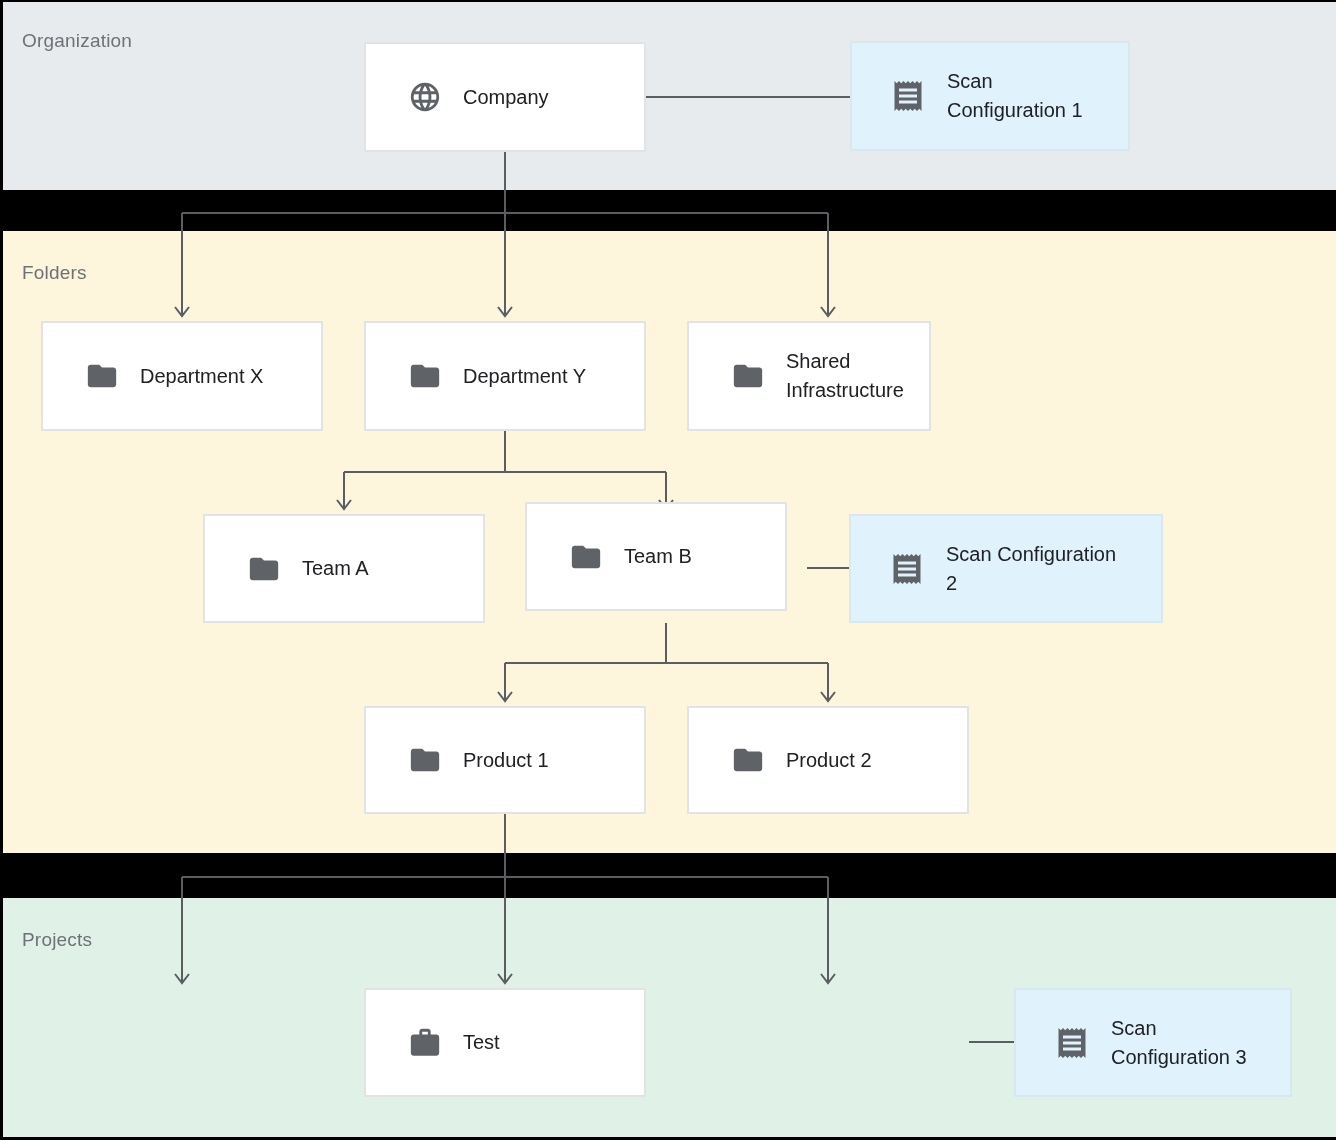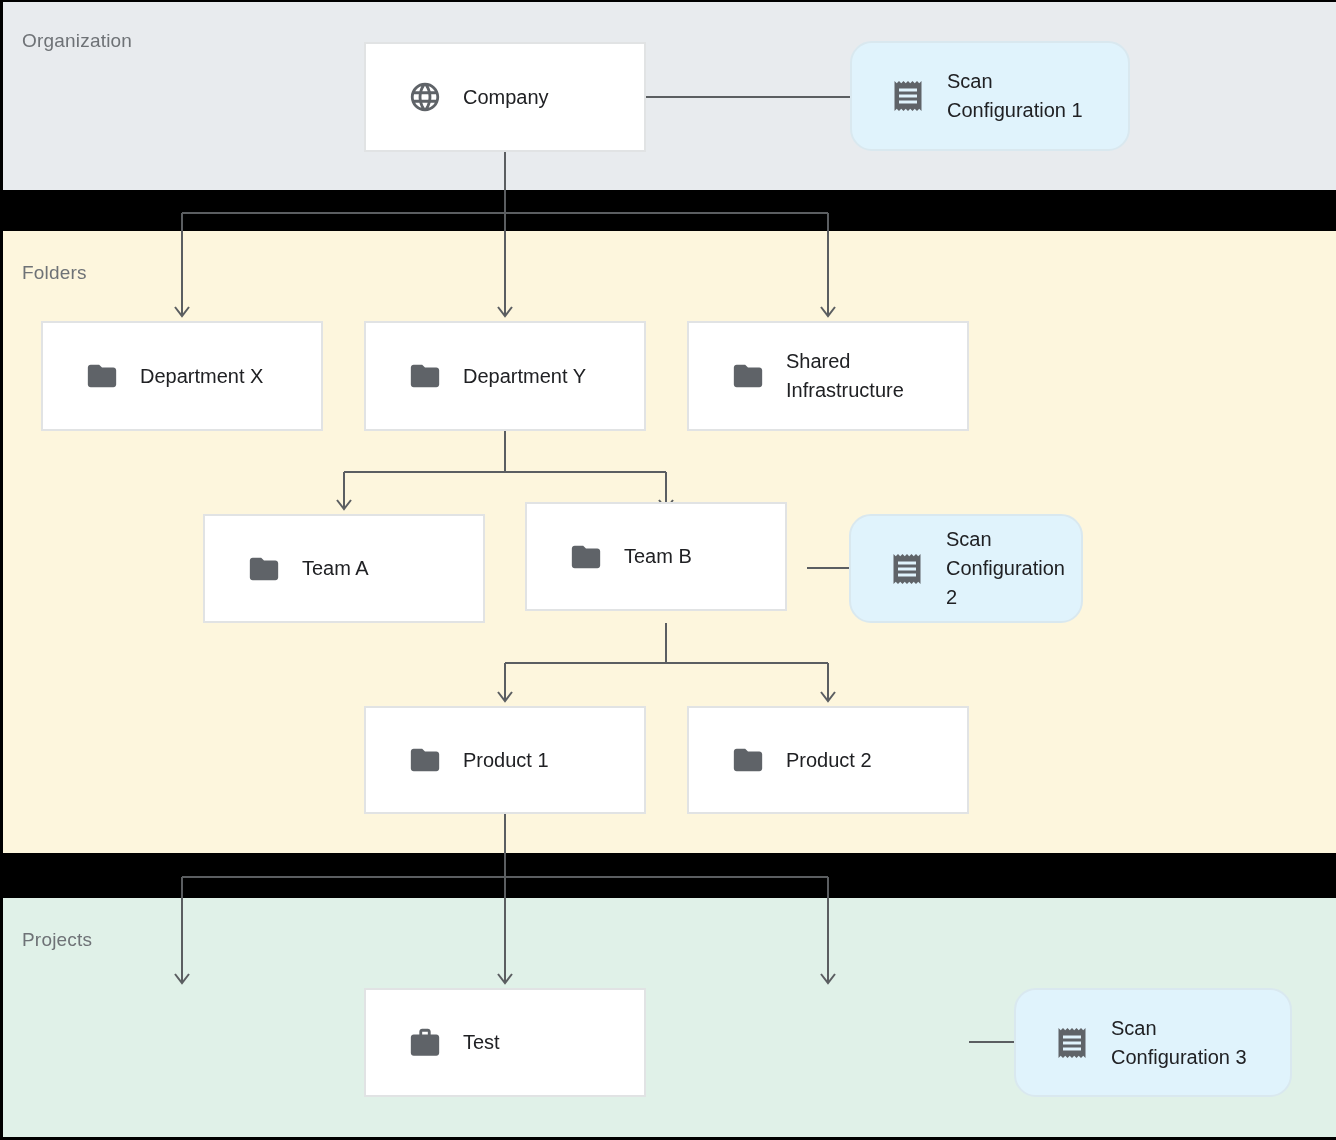--- a/index.html
+++ b/index.html
@@ -48,21 +48,20 @@
     background: var(--node-bg);
     border: 2px solid #e1e3e4;
     display: flex;
     align-items: center;
     padding: 0 16px 0 42px;
   }
   .node.scan {
     background: var(--scan-config-bg);
     border-color: #d9e8ef;
     padding-left: 38px;
-    border-radius: 22px;
   }
   .node .icon {
     flex: 0 0 auto;
     width: 34px;
     height: 34px;
     margin-right: 21px;
     display: inline-flex;
   }
   .node .icon svg { width: 34px; height: 34px; fill: var(--icon); }
   .node.scan .icon { width: 36px; height: 36px; }
@@ -163,21 +162,21 @@
 
   <div class="node" style="left:364px;top:321px;width:282px;height:110px">
     <span class="icon">
       <svg viewBox="0 0 24 24">
           <path d="M10 4H4c-1.1 0-1.99.9-1.99 2L2 18c0 1.1.9 2 2 2h16c1.1 0 2-.9 2-2V8c0-1.1-.9-2-2-2h-8l-2-2z"></path>
         </svg>
     </span>
     <span class="label">Department Y</span>
   </div>
 
-  <div class="node" style="left:687px;top:321px;width:282px;height:110px">
+  <div class="node" style="left:687px;top:321px;width:244px;height:110px">
     <span class="icon">
       <svg viewBox="0 0 24 24">
           <path d="M10 4H4c-1.1 0-1.99.9-1.99 2L2 18c0 1.1.9 2 2 2h16c1.1 0 2-.9 2-2V8c0-1.1-.9-2-2-2h-8l-2-2z"></path>
         </svg>
     </span>
     <span class="label">Shared Infrastructure</span>
   </div>
 
   <div class="node" style="left:203px;top:514px;width:282px;height:109px">
     <span class="icon">
@@ -190,21 +189,21 @@
 
   <div class="node" style="left:525px;top:502px;width:262px;height:109px">
     <span class="icon">
       <svg viewBox="0 0 24 24">
           <path d="M10 4H4c-1.1 0-1.99.9-1.99 2L2 18c0 1.1.9 2 2 2h16c1.1 0 2-.9 2-2V8c0-1.1-.9-2-2-2h-8l-2-2z"></path>
         </svg>
     </span>
     <span class="label">Team B</span>
   </div>
 
-  <div class="node scan" style="left:849px;top:514px;width:234px;height:109px">
+  <div class="node scan" style="left:849px;top:514px;width:314px;height:109px">
     <span class="icon">
       <svg viewBox="0 0 24 24">
           <path d="M18 17H6v-2h12v2zm0-4H6v-2h12v2zm0-4H6V7h12v2zM3 22l1.5-1.5L6 22l1.5-1.5L9 22l1.5-1.5L12 22l1.5-1.5L15 22l1.5-1.5L18 22l1.5-1.5L21 22V2l-1.5 1.5L18 2l-1.5 1.5L15 2l-1.5 1.5L12 2l-1.5 1.5L9 2 7.5 3.5 6 2 4.5 3.5 3 2v20z"></path>
         </svg>
     </span>
     <span class="label">Scan Configuration 2</span>
   </div>
 
   <div class="node" style="left:364px;top:706px;width:282px;height:108px">
     <span class="icon">

